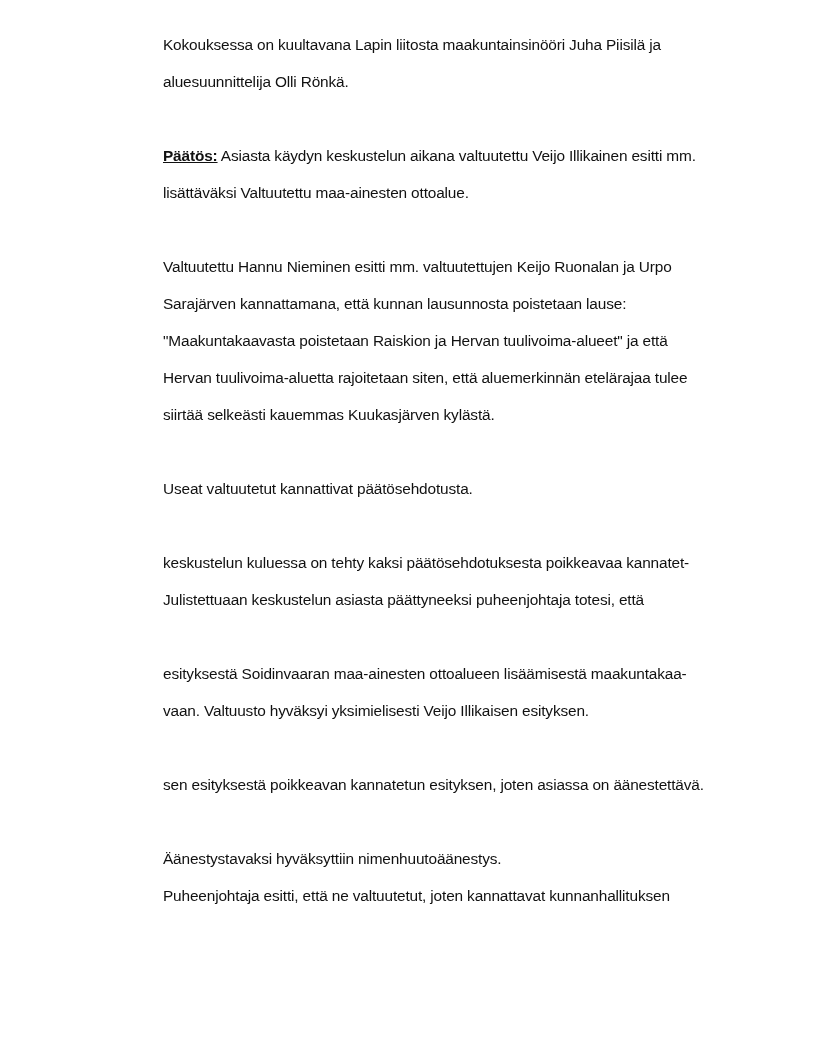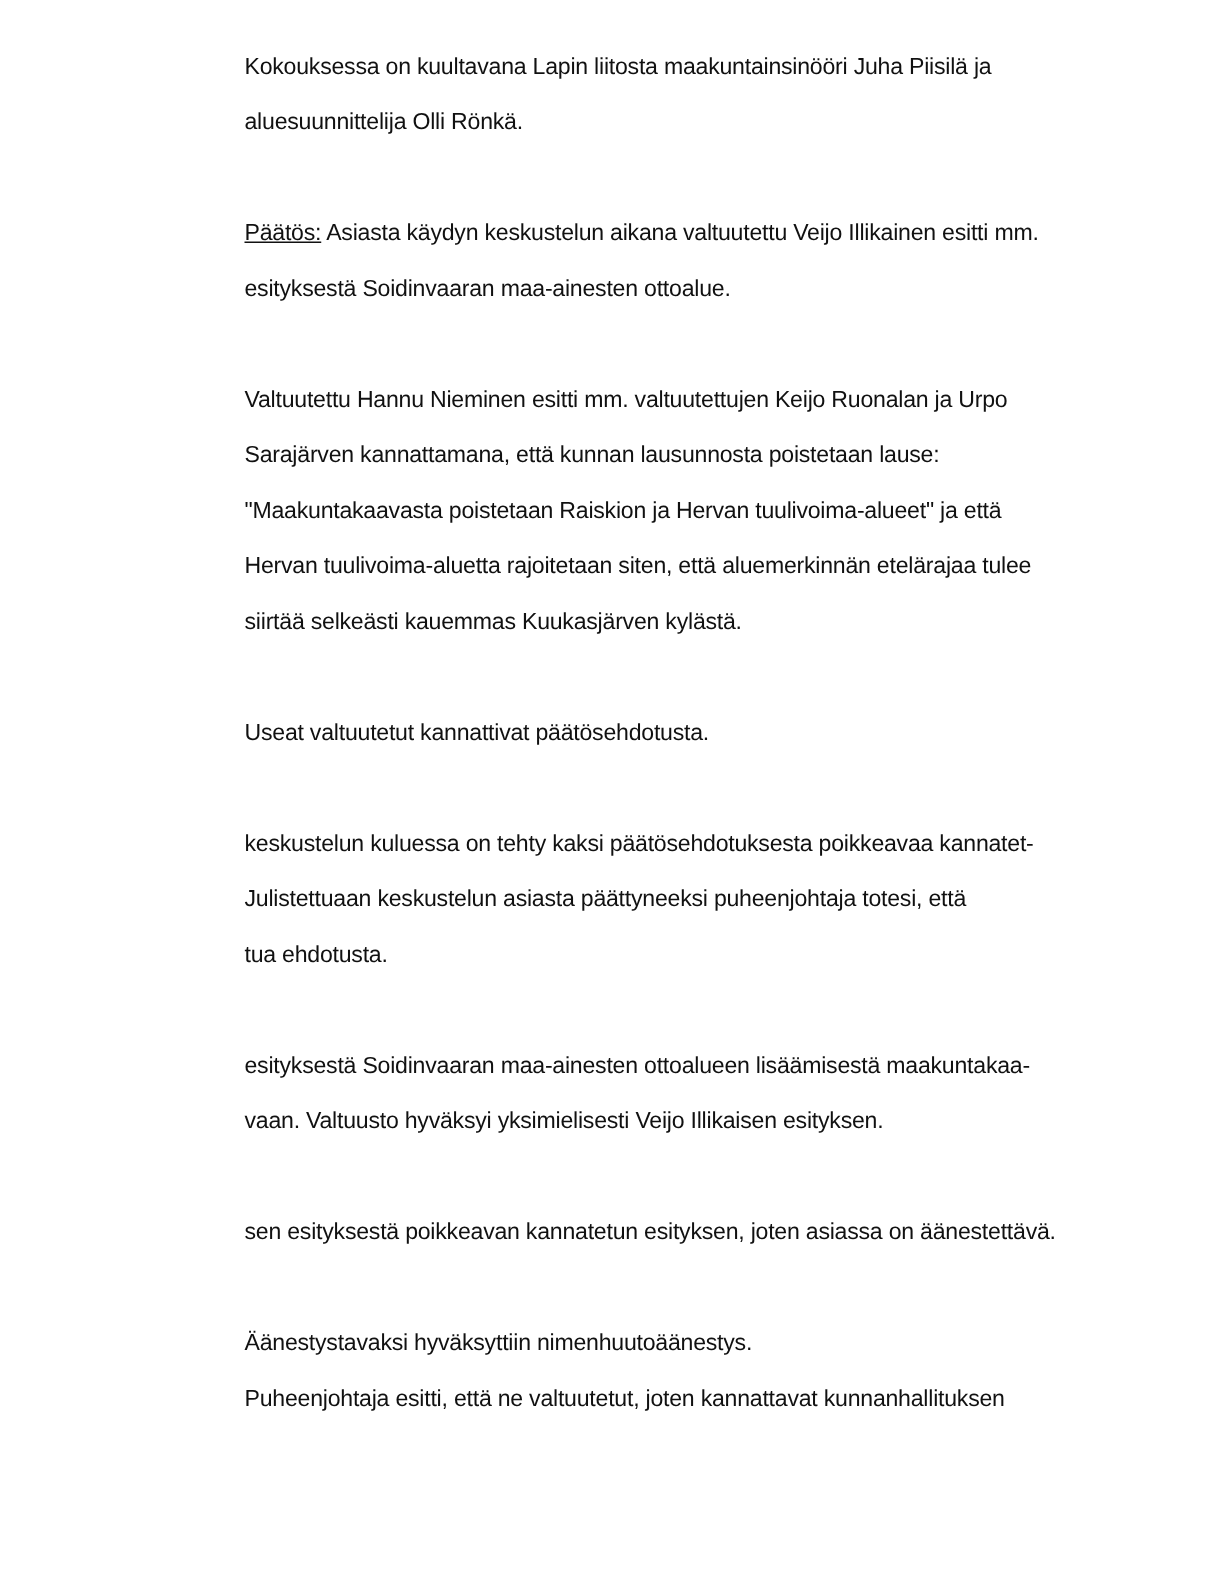--- a/index.html
+++ b/index.html
@@ -10,53 +10,52 @@
     top: 17px;
     width: 600px;
     font-family: "Liberation Sans", sans-serif;
     font-size: 15.4px;
     line-height: 18.5px;
     color: #111111;
     letter-spacing: -0.15px;
   }
   .para { margin: 0 0 18.5px 0; white-space: pre-line; }
   .line { display: block; white-space: nowrap; }
-  .label { font-weight: normal; text-decoration: underline; }
+  .label { font-weight: bold; text-decoration: underline; }
 </style>
 </head>
 <body>
 
 <div class="page">
 
   <p class="para">
     <span class="line">Kokouksessa on kuultavana Lapin liitosta maakuntainsinööri Juha Piisilä ja</span>
     <span class="line">aluesuunnittelija Olli Rönkä.</span>
   </p>
 
   <p class="para">
     <span class="line"><span class="label">Päätös:</span><span style="white-space:pre;"> Asiasta käydyn keskustelun aikana valtuutettu Veijo Illikainen esitti mm.</span></span>
-    <span class="line">esityksestä Soidinvaaran maa-ainesten ottoalue.</span>
+    <span class="line">lisättäväksi Valtuutettu maa-ainesten ottoalue.</span>
   </p>
 
   <p class="para">
     <span class="line">Valtuutettu Hannu Nieminen esitti mm. valtuutettujen Keijo Ruonalan ja Urpo</span>
     <span class="line">Sarajärven kannattamana, että kunnan lausunnosta poistetaan lause:</span>
     <span class="line">"Maakuntakaavasta poistetaan Raiskion ja Hervan tuulivoima-alueet" ja että</span>
     <span class="line">Hervan tuulivoima-aluetta rajoitetaan siten, että aluemerkinnän etelärajaa tulee</span>
     <span class="line">siirtää selkeästi kauemmas Kuukasjärven kylästä.</span>
   </p>
 
   <p class="para">
     <span class="line">Useat valtuutetut kannattivat päätösehdotusta.</span>
   </p>
 
   <p class="para">
     <span class="line">keskustelun kuluessa on tehty kaksi päätösehdotuksesta poikkeavaa kannatet-</span>
     <span class="line">Julistettuaan keskustelun asiasta päättyneeksi puheenjohtaja totesi, että</span>
-    <span class="line">tua ehdotusta.</span>
   </p>
 
   <p class="para">
     <span class="line">esityksestä Soidinvaaran maa-ainesten ottoalueen lisäämisestä maakuntakaa-</span>
     <span class="line">vaan. Valtuusto hyväksyi yksimielisesti Veijo Illikaisen esityksen.</span>
   </p>
 
   <p class="para">
     <span class="line">sen esityksestä poikkeavan kannatetun esityksen, joten asiassa on äänestettävä.</span>
   </p>

